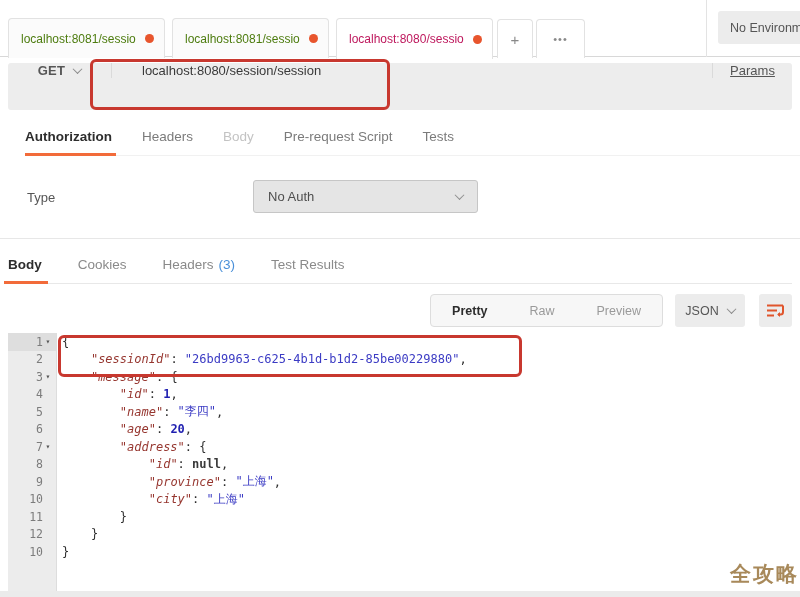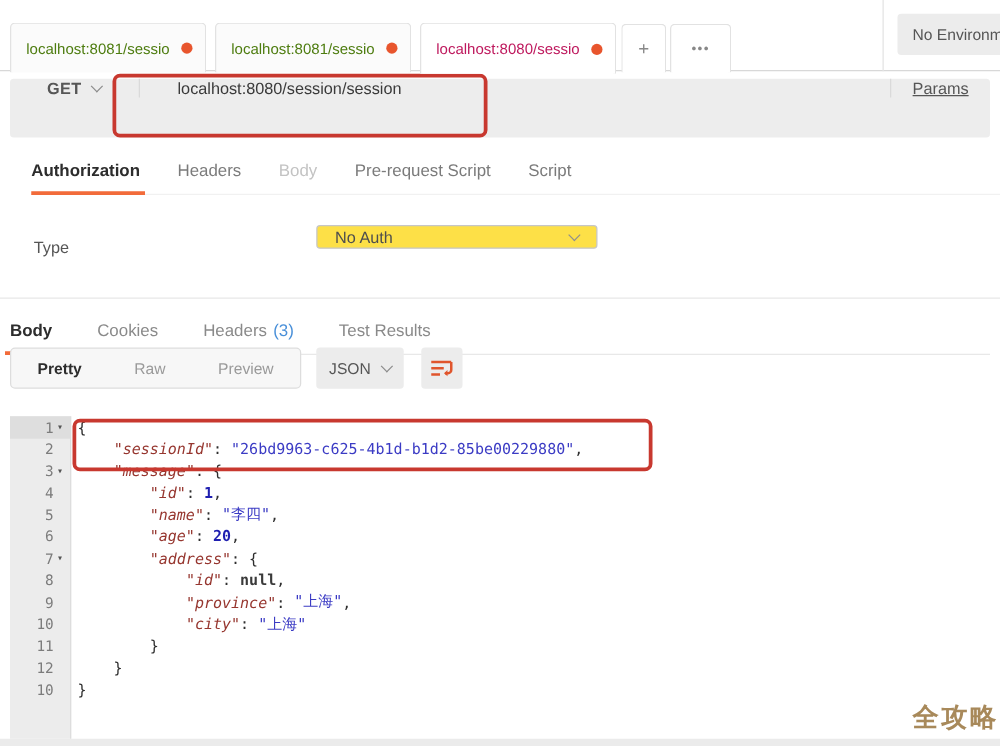--- a/index.html
+++ b/index.html
@@ -29,32 +29,32 @@
   
   .reqtabs { position:absolute; left:8px; top:118px; width:784px; height:38px; display:flex; align-items:center; border-bottom:1px solid #f1f1f1; font-size:13.5px;margin-left:17px; }
   .reqtab { margin-right:30px; color:#7b7b7b; height:100%; display:flex; align-items:center; position:relative; }
   .reqtab.active { color:#2d2d2d; font-weight:bold; }
   .reqtab.active::after { content:""; position:absolute; left:0; right:-4px; bottom:-1px; height:3px; background:#f26b3a; }
   .reqtab.muted { color:#c3c3c3; }
 
   
   .auth { position:absolute; left:0; top:156px; width:800px; height:83px; border-bottom:1px solid #e7e7e7; }
   .type-label { position:absolute; left:27px; top:34px; font-size:13px; color:#555; }
-  .noauth { position:absolute; left:253px; top:24px; width:225px; height:19px; background:#fde047; border:1px solid #c6c6c6; border-radius:3px; display:flex; align-items:center; padding:0 14px; color:#4e4e4e; font-size:13px; }
+  .noauth { position:absolute; left:253px; top:24px; width:225px; height:33px; background:#e5e5e5; border:1px solid #c6c6c6; border-radius:3px; display:flex; align-items:center; padding:0 14px; color:#4e4e4e; font-size:13px; }
   .noauth .chev { margin-left:auto; border-color:#8f8f8f; }
 
   
   .resptabs { position:absolute; left:8px; top:246px; width:784px; height:38px; display:flex; align-items:center; border-bottom:1px solid #e8e8e8; font-size:13.5px; }
   .resptab { margin-right:36px; color:#8a8a8a; height:100%; display:flex; align-items:center; gap:5px; position:relative; }
   .resptab.active { color:#2d2d2d; font-weight:bold; }
   .resptab.active::after { content:""; position:absolute; left:-4px; right:-6px; bottom:-1px; height:3px; background:#f26b3a; }
   .tabcount { color:#4a90d9; }
 
   
-  .toolbar { position:absolute; left:8px; top:278px; width:784px; height:33px; display:flex; align-items:center; }
+  .toolbar { position:absolute; left:8px; top:294px; width:784px; height:33px; display:flex; align-items:center;justify-content:flex-end; }
   .segs { display:flex; height:33px; border:1px solid #ddd; border-radius:4px; background:#f7f7f7; overflow:hidden; }
   .seg { padding:0 21px; display:flex; align-items:center; font-size:12.5px; color:#9a9a9a; }
   .seg.active { color:#2d2d2d; font-weight:bold; }
   .fmt { margin-left:12px; height:33px; width:70px; background:#ececec; border-radius:3px; display:flex; align-items:center; justify-content:center; gap:9px; font-size:12.5px; color:#555; }
   .wrapbtn { margin-left:14px; height:33px; width:33px; background:#ececec; border-radius:3px; display:flex; align-items:center; justify-content:center; }
 
   
   .editor { position:absolute; left:0; top:333px; width:800px; height:258px; background:#fff; font-family:"DejaVu Sans Mono", monospace; font-size:12px; }
   .gutter { position:absolute; left:8px; top:0; width:49px; height:258px; background:#ececec; border-right:1px solid #ddd; }
   .gutrow { height:17.5px; display:flex; align-items:center; justify-content:flex-end; padding-right:3px; color:#7c7c7c; font-size:11.5px; }
@@ -108,21 +108,21 @@
     </div>
     <div class="urltext">localhost:8080/session/session</div>
     <div class="params">Params</div>
   </div>
 
   <div class="reqtabs" id="reqtabs">
       <div class="reqtab active">Authorization</div>
       <div class="reqtab">Headers</div>
       <div class="reqtab muted">Body</div>
       <div class="reqtab">Pre-request Script</div>
-      <div class="reqtab">Script</div>
+      <div class="reqtab">Tests</div>
     </div>
 
   <div class="auth">
     <div class="type-label">Type</div>
     <div class="noauth">
       <span>No Auth</span>
       <span class="chev"></span>
     </div>
   </div>
 

